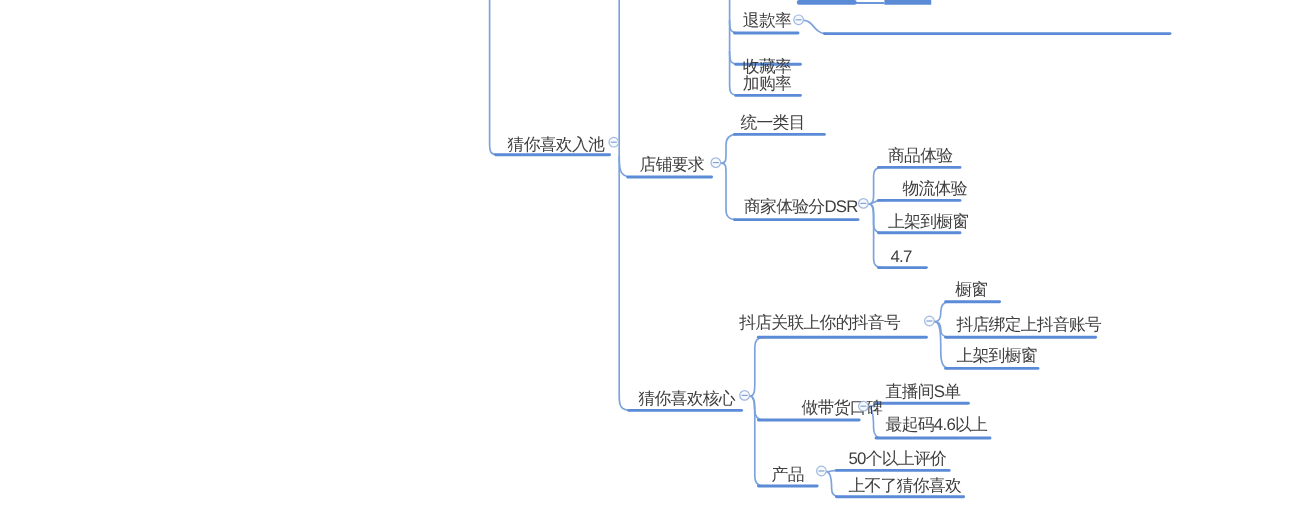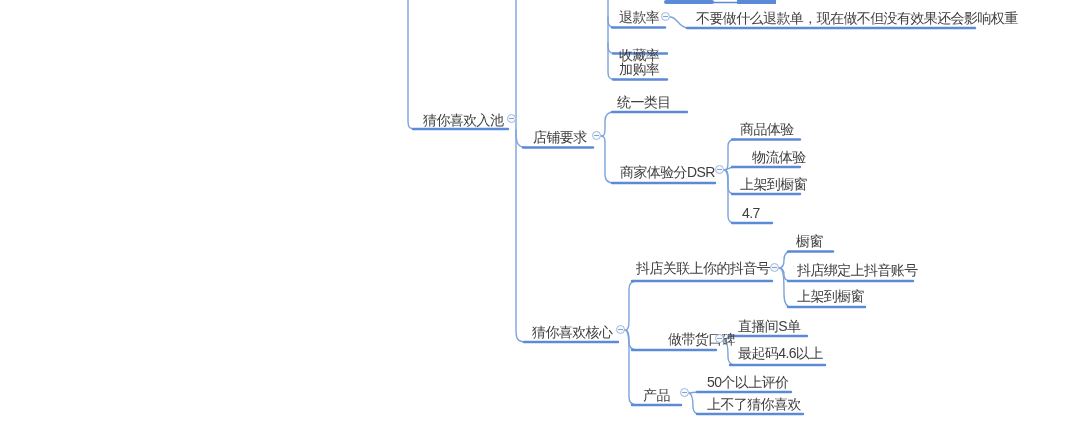--- a/index.html
+++ b/index.html
@@ -104,34 +104,33 @@
     <g stroke="#5b8bd6" fill="none">
       <path d="M666,2 H712" stroke-width="4" stroke-linecap="round"></path>
       <path d="M712,2.5 H737" stroke-width="1.5"></path>
       <path d="M737,2 H776" stroke-width="4"></path>
     </g>
   </svg>
 
   <div class="topic" style="left:423px;top:114px;">猜你喜欢入池</div>
 
   <div class="topic" style="left:619px;top:11px;">退款率</div>
-  <div class="topic" style="left:696px;top:12px;">不要做什么退款单，现在做不但没有效果还会影响权重</div>
   <div class="topic" style="left:619px;top:37px;margin-top:12px;">收藏率</div>
   <div class="topic" style="left:619px;top:63px;">加购率</div>
 
   <div class="topic" style="left:533px;top:131px;">店铺要求</div>
   <div class="topic" style="left:617px;top:96px;">统一类目</div>
   <div class="topic" style="left:620px;top:166px;">商家体验分DSR</div>
   <div class="topic" style="left:740px;top:123px;">商品体验</div>
   <div class="topic" style="left:740px;top:151px;padding-left:12px;">物流体验</div>
   <div class="topic" style="left:740px;top:178px;">上架到橱窗</div>
   <div class="topic" style="left:742px;top:207px;">4.7</div>
 
   <div class="topic" style="left:532px;top:326px;">猜你喜欢核心</div>
-  <div class="topic" style="left:636px;top:262px;">抖店关联上你的抖音号</div>
+  <div class="topic" style="left:616px;top:262px;">抖店关联上你的抖音号</div>
   <div class="topic" style="left:796px;top:235px;">橱窗</div>
   <div class="topic" style="left:797px;top:264px;">抖店绑定上抖音账号</div>
   <div class="topic" style="left:797px;top:290px;">上架到橱窗</div>
   <div class="topic" style="left:643px;top:333px;margin-left:25px;">做带货口碑</div>
   <div class="topic" style="left:738px;top:320px;">直播间S单</div>
   <div class="topic" style="left:738px;top:347px;text-align:right;">最起码4.6以上</div>
   <div class="topic" style="left:643px;top:389px;">产品</div>
   <div class="topic" style="left:707px;top:376px;">50个以上评价</div>
   <div class="topic" style="left:707px;top:398px;">上不了猜你喜欢</div>
 

